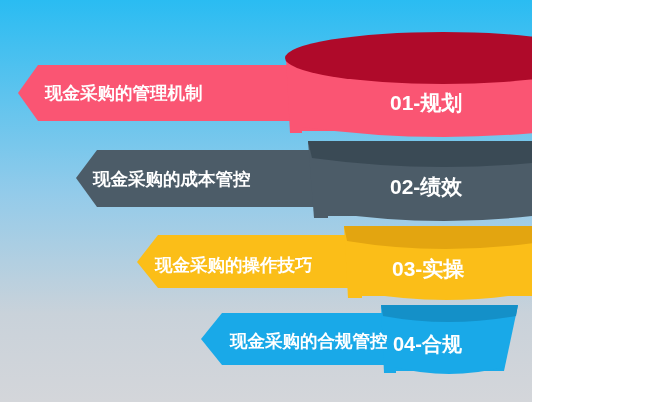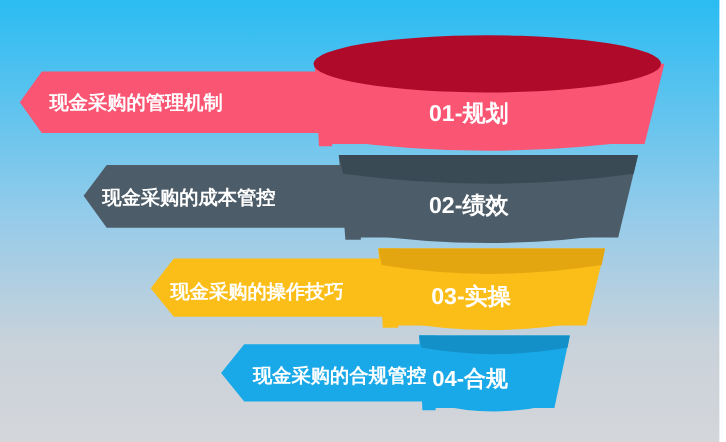--- a/index.html
+++ b/index.html
@@ -6,21 +6,21 @@
   html, body {
     margin: 0;
     padding: 0;
     background: #ffffff;
   }
   body {
     font-family: "Liberation Sans", "DejaVu Sans", sans-serif;
   }
   #stage {
     position: relative;
-    width: 654px;
+    width: 532px;
     height: 402px;
     overflow: hidden;
   }
   #stage svg {
     position: absolute;
     top: 0;
     left: 0;
     display: block;
   }
   .bg-rect { }

